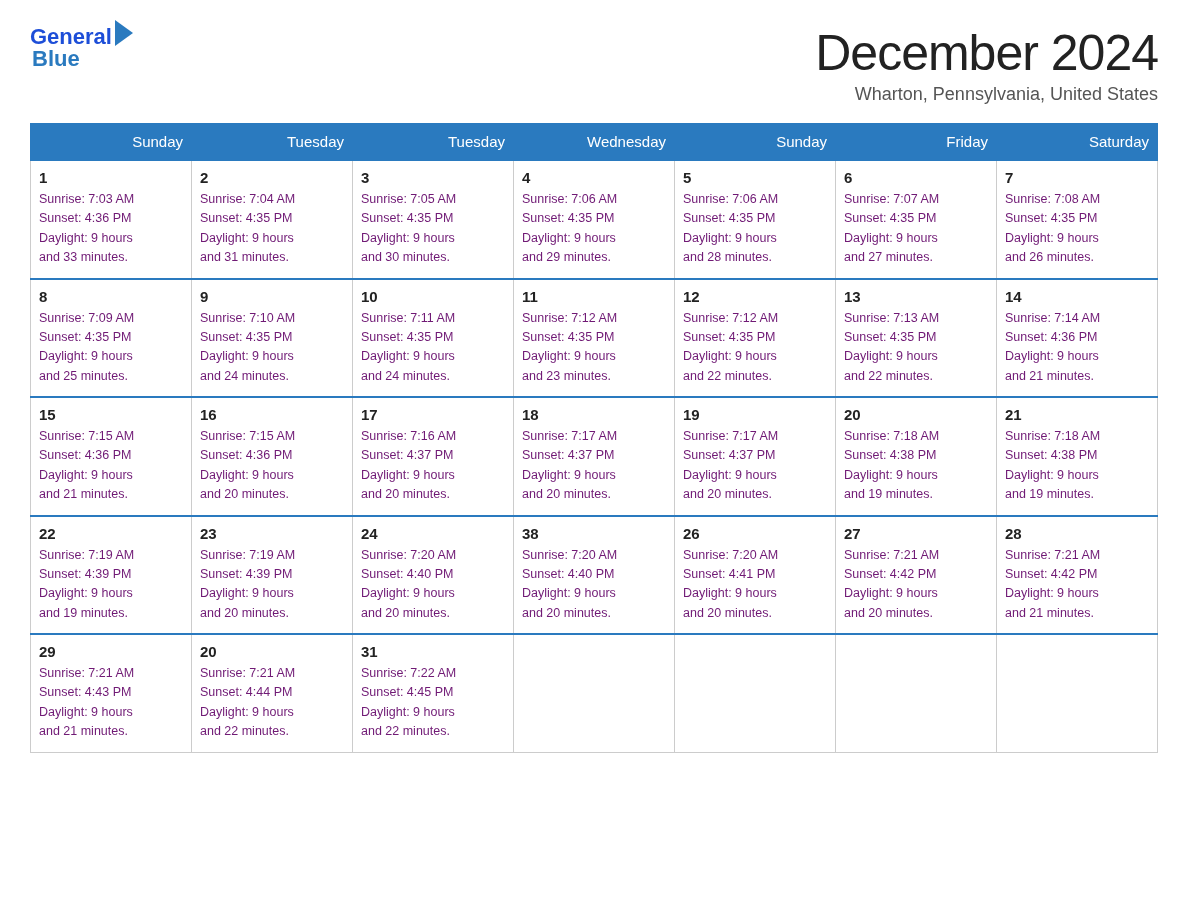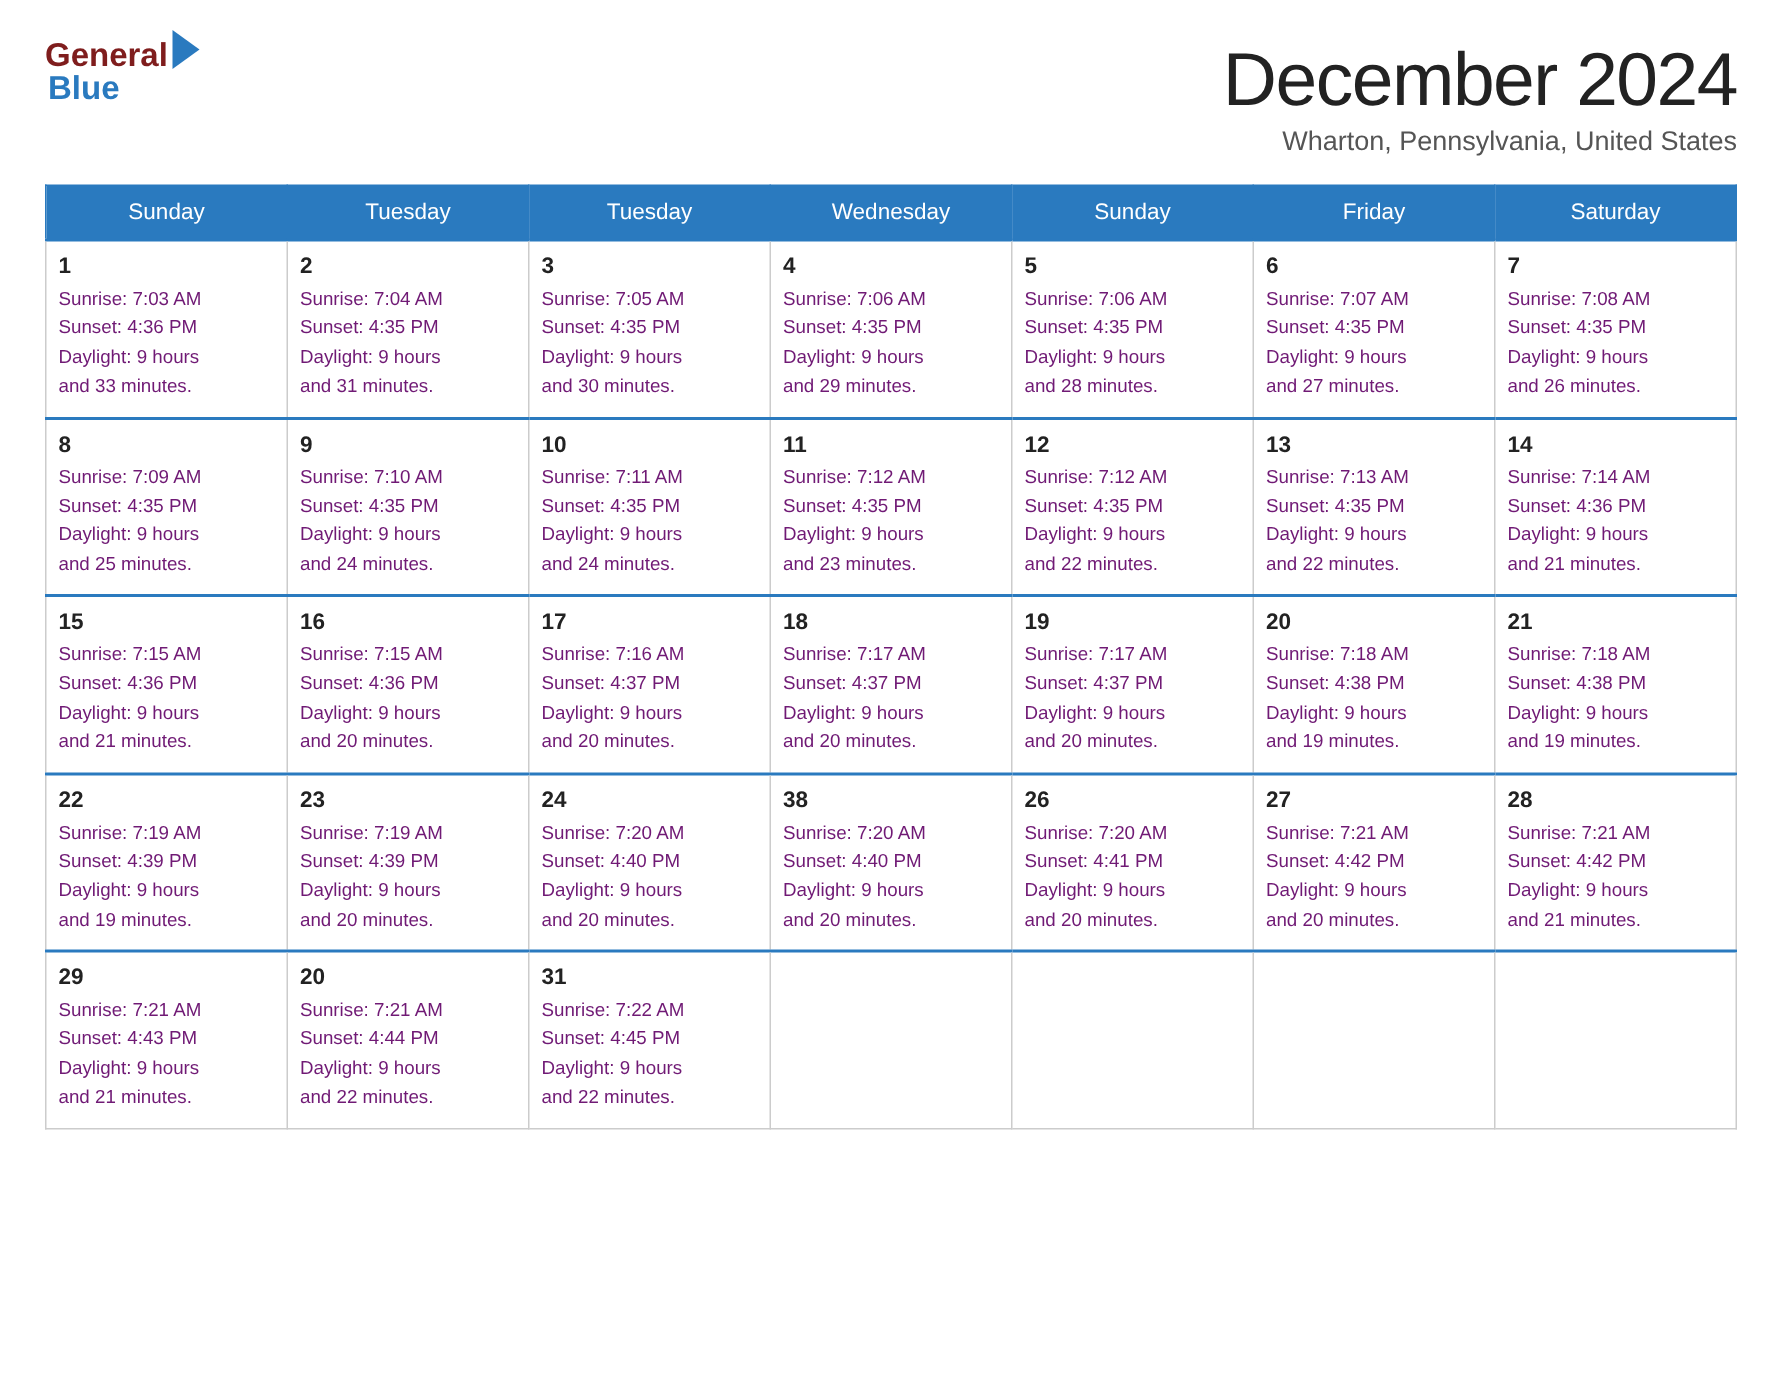--- a/index.html
+++ b/index.html
@@ -34,21 +34,21 @@
       width: 100%;
       border-collapse: collapse;
       table-layout: fixed;
     }
     .calendar-table thead tr th {
       background-color: #2a7abf;
       color: #fff;
       font-size: 15px;
       font-weight: normal;
       padding: 9px 8px;
-      text-align: center;
+      text-align: right;
       border: 1px solid #2a7abf;
     }
     .calendar-table tbody tr td {
       vertical-align: top;
       padding: 8px 8px 10px 8px;
       border: 1px solid #ccc;
       font-size: 13px;
       color: #333;
       height: 110px;
     }
@@ -94,21 +94,21 @@
       margin-left: 3px;
       margin-top: -8px;
     }
   </style>
 </head>
 <body>
 
 <div class="header-area">
   <div class="logo-wrapper">
     <div class="logo-line1">
-      <span style="font-size:22px;font-weight:bold;color:#7f1d1d;font-family:Arial,sans-serif;">General</span>
+      <span style="font-size:22px;font-weight:bold;color:#1d4ed8;font-family:Arial,sans-serif;">General</span>
       <span class="logo-triangle"></span>
     </div>
     <div class="logo-line2">
       <span style="font-size:22px;font-weight:bold;color:#2a7abf;font-family:Arial,sans-serif;margin-left:2px;">Blue</span>
     </div>
   </div>
   <div class="title-area">
     <div class="calendar-title">December 2024</div>
     <div class="calendar-subtitle">Wharton, Pennsylvania, United States</div>
   </div>

